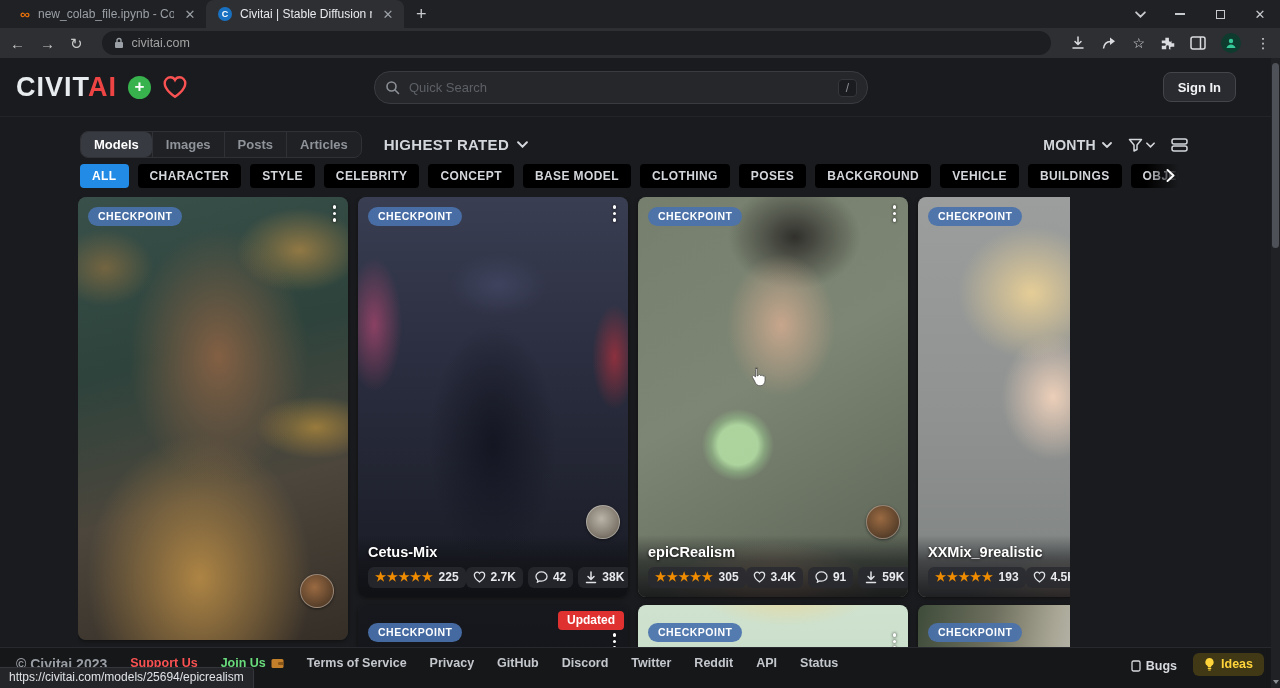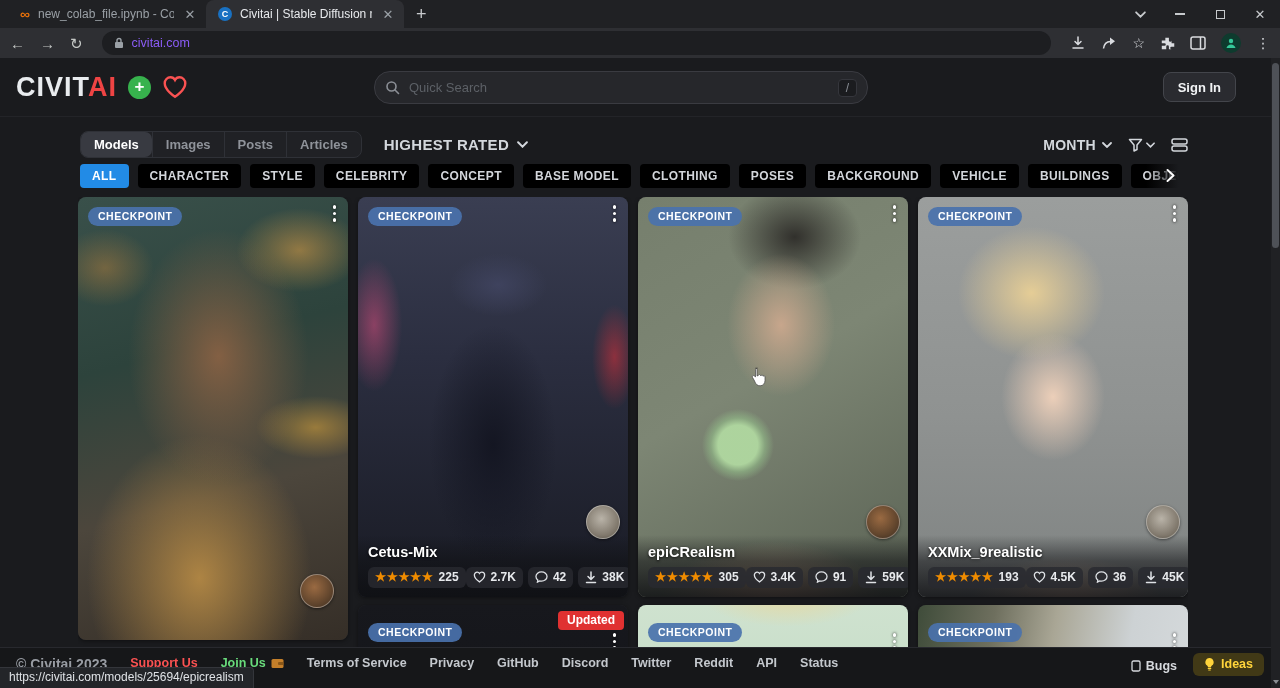--- a/index.html
+++ b/index.html
@@ -15,21 +15,21 @@
   .fav-colab { color:#e8710a; font-weight:700; font-size:14px; flex:0 0 auto; }
   .fav-civitai { width:14px; height:14px; border-radius:50%; background:#1971c2; color:#fff; font-size:9px; font-weight:700; display:flex; align-items:center; justify-content:center; flex:0 0 auto; }
   .newtab { color:#c7cacd; font-size:18px; margin-left:12px; font-weight:400; }
   .wincontrols { margin-left:auto; display:flex; height:28px; }
   .winbtn { width:40px; height:28px; display:flex; align-items:center; justify-content:center; color:#c7cacd; font-size:13px; }
   .minbar { width:10px; height:1.5px; background:#c7cacd; }
   .maxbox { width:9px; height:9px; border:1.2px solid #c7cacd; }
 
   .toolbar { position:absolute; top:28px; left:0; right:0; height:30px; background:#2e2f33; display:flex; align-items:center; padding:0 10px; gap:15px; }
   .navbtn { color:#c4c7c5; font-size:15px; line-height:1; }
-  .addressbar { flex:1; height:24px; background:#1d1e21; border-radius:12px; display:flex; align-items:center; gap:8px; padding:0 12px; color:#8b5cf6; font-size:12.5px; margin:0 4px; }
+  .addressbar { flex:1; height:24px; background:#1d1e21; border-radius:12px; display:flex; align-items:center; gap:8px; padding:0 12px; color:#a3a3a3; font-size:12.5px; margin:0 4px; }
   .tbicon { display:flex; align-items:center; color:#dadce0; font-size:14px; }
   .avatar-chrome { width:20px; height:20px; border-radius:50%; background:#0e3b2e; display:flex; align-items:center; justify-content:center; }
 
   
   .site-header { position:absolute; top:58px; left:0; right:0; height:59px; border-bottom:1px solid #232428; display:flex; align-items:center; padding:0 16px; }
   .logo { font-size:27px; font-weight:900; letter-spacing:1px; color:#e9ecef; }
   .logo .accent { color:#ef4444; }
   .plus-btn { width:23px; height:23px; border-radius:50%; background:#37b24d; color:#fff; display:flex; align-items:center; justify-content:center; font-size:17px; font-weight:700; margin-left:11px; }
   .heart-btn { margin-left:11px; display:flex; }
   .searchbar { position:absolute; left:374px; top:13px; width:494px; height:33px; background:#26272b; border:1px solid #3a3b41; border-radius:16px; display:flex; align-items:center; padding:0 10px; gap:9px; }
@@ -49,21 +49,21 @@
   .filter { display:flex; align-items:center; gap:3px; }
 
   
   .chips { position:absolute; top:164px; left:80px; width:1108px; height:24px; display:flex; gap:9px; overflow:hidden; }
   .chip { flex:0 0 auto; height:24px; line-height:24px; padding:0 12px; border-radius:4px; background:#000000; color:#d3d6db; font-size:12px; font-weight:700; letter-spacing:0.4px; white-space:nowrap; }
   .chip.active { background:#228be6; color:#fff; }
   .chips-fade { position:absolute; top:164px; left:1146px; width:42px; height:24px; background:linear-gradient(90deg, rgba(26,27,30,0), #1a1b1e 78%); }
   .chips-next { position:absolute; top:168px; left:1166px; display:flex; }
 
   
-  .grid { position:absolute; top:197px; left:78px; width:1110px; height:450px; display:flex; gap:10px; overflow:hidden; }
+  .grid { position:absolute; top:197px; left:78px; width:992px; height:450px; display:flex; gap:10px; overflow:hidden; }
   .gcol { width:270px; display:flex; flex-direction:column; gap:8px; }
   .card { position:relative; width:270px; border-radius:8px; overflow:hidden; background:#24262b; box-shadow:0 1px 4px rgba(0,0,0,0.45); flex:0 0 auto; }
   .h1 { height:443px; } .h2 { height:400px; } .h3 { height:240px; }
   .art { position:absolute; inset:0; }
 
   .art-dreamshaper { background:
     radial-gradient(ellipse 90px 60px at 82% 12%, rgba(224,160,70,0.55), transparent 70%),
     radial-gradient(ellipse 70px 55px at 10% 16%, rgba(210,140,60,0.40), transparent 70%),
     radial-gradient(ellipse 85px 45px at 88% 52%, rgba(222,166,60,0.55), transparent 70%),
     radial-gradient(ellipse 120px 170px at 52% 36%, rgba(138,98,68,0.92), transparent 75%),

